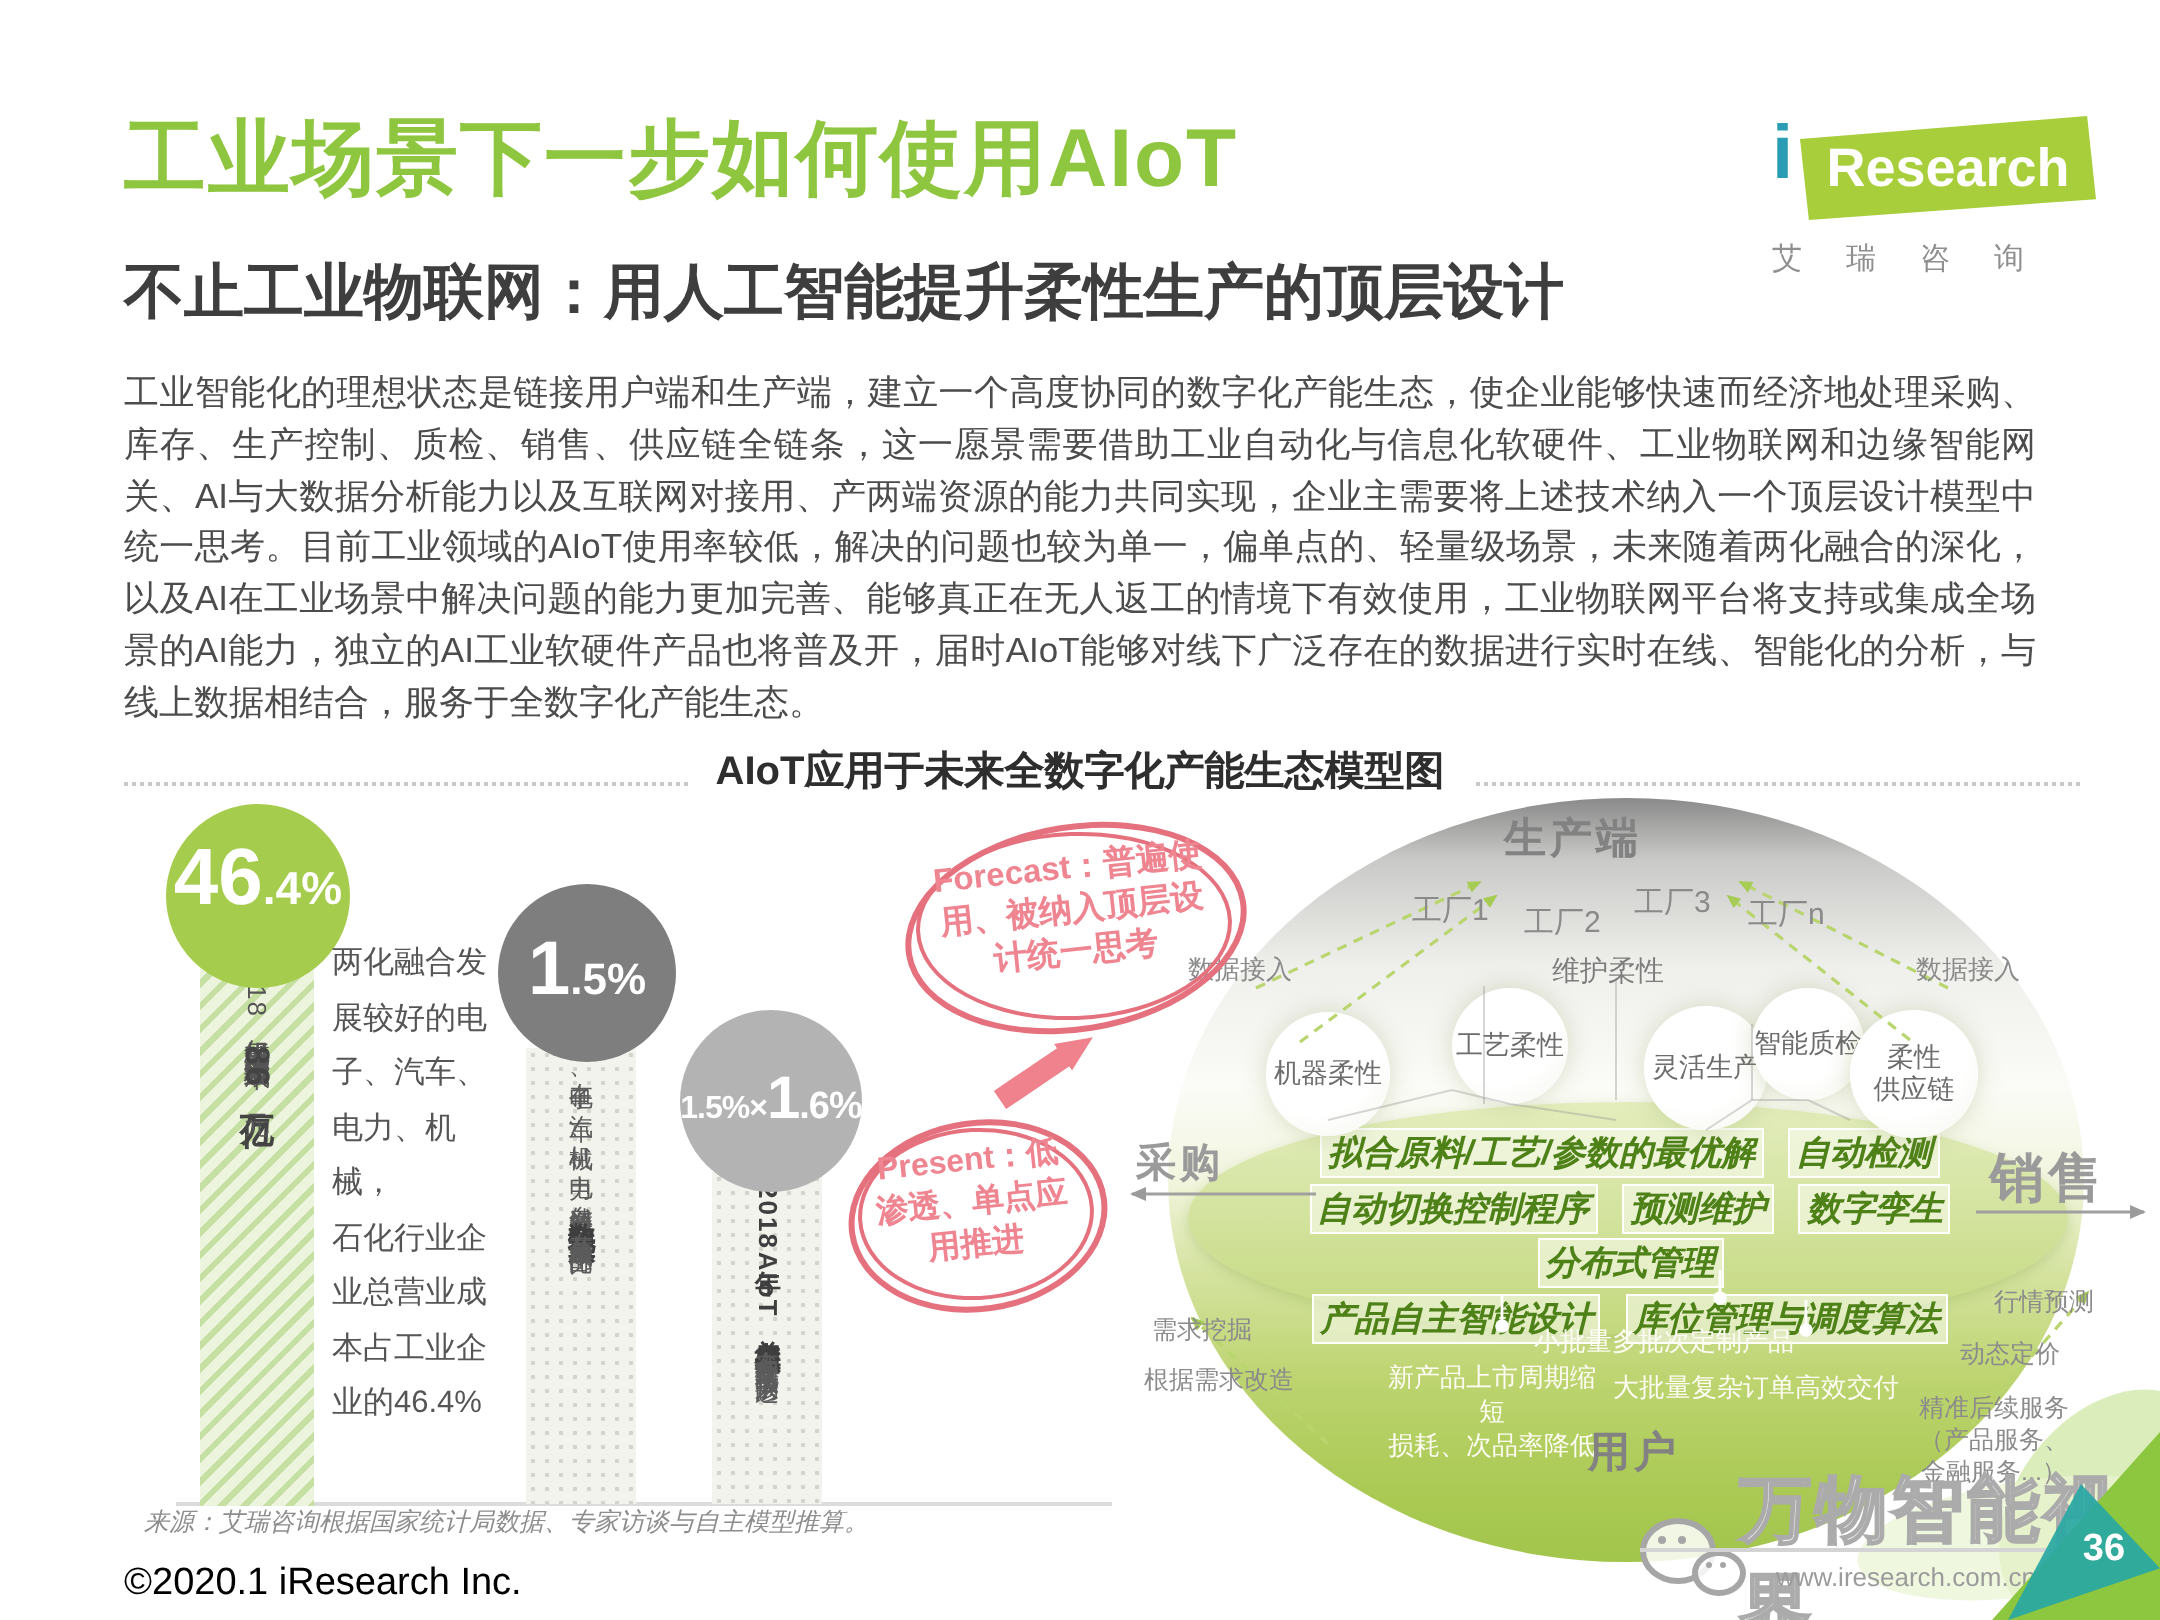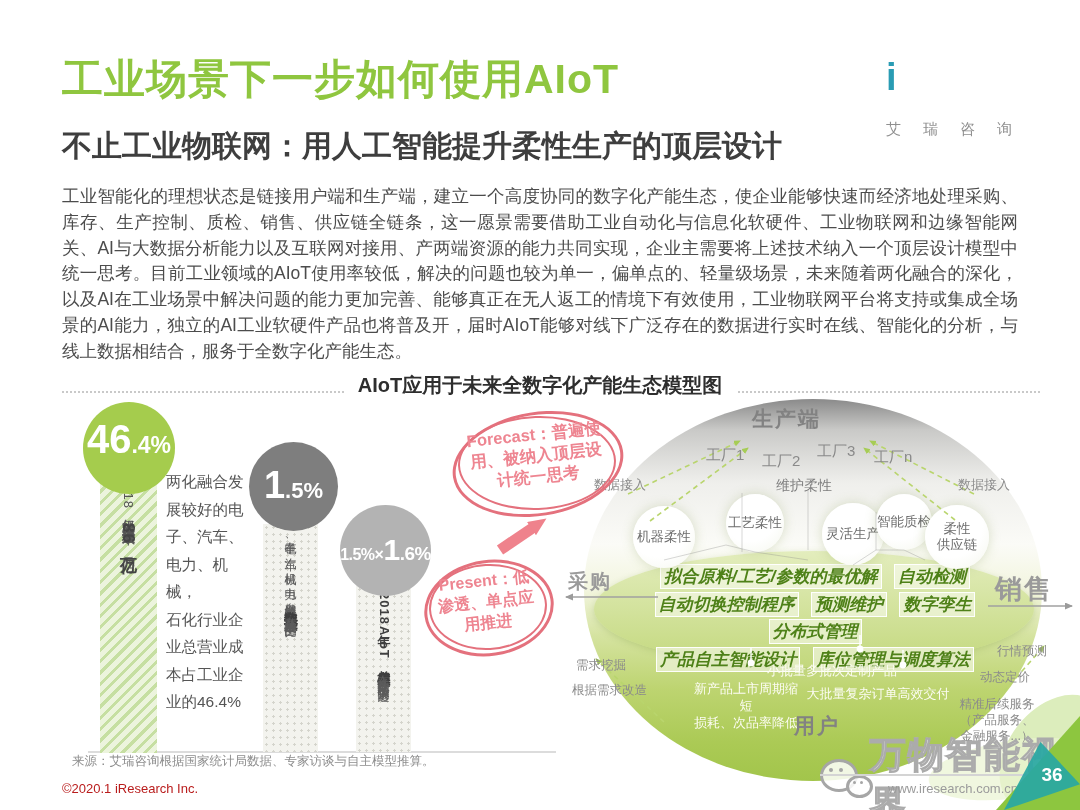--- a/index.html
+++ b/index.html
@@ -98,22 +98,22 @@
   #in2{left:761px;top:662px;width:142px;}
   #in3{left:802px;top:685px;width:152px;}
   #lo1{left:576px;top:657px;} #lo2{left:572px;top:682px;}
   #ro1{left:997px;top:643px;} #ro2{left:980px;top:669px;}
   #ro3{left:944px;top:696px;width:106px;text-align:center;line-height:16px;}
 
   
   #overlay{position:absolute;left:0;top:0;z-index:4;pointer-events:none;}
 
   
-  #source{left:72px;top:753px;font-size:12.5px;color:#8d8d8d;z-index:3;}
-  #copyright{left:62px;top:781px;font-size:13px;color:#b91c1c;}
+  #source{left:72px;top:753px;font-size:12.5px;color:#8d8d8d;z-index:3;font-style:italic;}
+  #copyright{left:62px;top:781px;font-size:19px;color:#000000;}
   #website{left:888px;top:781px;font-size:13px;color:#9b9b9b;z-index:8;text-decoration:none;}
   .leaf{border-radius:50%;z-index:4;}
   #leaf1{left:1008px;top:688px;width:92px;height:132px;background:#dcedbc;transform:rotate(38deg);}
   #leaf2{left:928px;top:740px;width:175px;height:58px;background:#e9f4d2;transform:rotate(-8deg);opacity:.7;}
   #wm{left:820px;top:731px;display:flex;align-items:center;z-index:7;}
   #wm-icon{position:relative;width:54px;height:46px;}
   .wb{position:absolute;border:3px solid #a6a6a6;border-radius:50%;background:rgba(255,255,255,.85);}
   #wb1{left:0;top:2px;width:32px;height:27px;}
   #wb2{left:26px;top:18px;width:21px;height:17px;}
   .eye{position:absolute;background:#a6a6a6;border-radius:50%;}
@@ -129,20 +129,23 @@
   #page-num{left:1028px;top:764px;width:48px;text-align:center;color:#fff;font-size:19px;font-weight:bold;z-index:11;}
 </style>
 </head>
 <body>
 
 <div id="page">
 
   <div class="abs" id="title">工业场景下一步如何使用AIoT</div>
   <div class="abs" id="logo">
     <span id="logo-i">i</span>
+    <div id="logo-shape">
+      <span>Research</span>
+    </div>
   </div>
   <div class="abs" id="logo-caption">艾瑞咨询</div>
   <div class="abs" id="intro">工业智能化的理想状态是链接用户端和生产端，建立一个高度协同的数字化产能生态，使企业能够快速而经济地处理采购、库存、生产控制、质检、销售、供应链全链条，这一愿景需要借助工业自动化与信息化软硬件、工业物联网和边缘智能网关、AI与大数据分析能力以及互联网对接用、产两端资源的能力共同实现，企业主需要将上述技术纳入一个顶层设计模型中统一思考。目前工业领域的AIoT使用率较低，解决的问题也较为单一，偏单点的、轻量级场景，未来随着两化融合的深化，以及AI在工业场景中解决问题的能力更加完善、能够真正在无人返工的情境下有效使用，工业物联网平台将支持或集成全场景的AI能力，独立的AI工业软硬件产品也将普及开，届时AIoT能够对线下广泛存在的数据进行实时在线、智能化的分析，与线上数据相结合，服务于全数字化产能生态。</div>
   <div class="abs" id="subtitle">不止工业物联网：用人工智能提升柔性生产的顶层设计</div>
 
   <div class="abs" id="divider"></div>
   <div class="abs" id="fig-title">
     <span>AIoT应用于未来全数字化产能生态模型图</span>
   </div>
 

